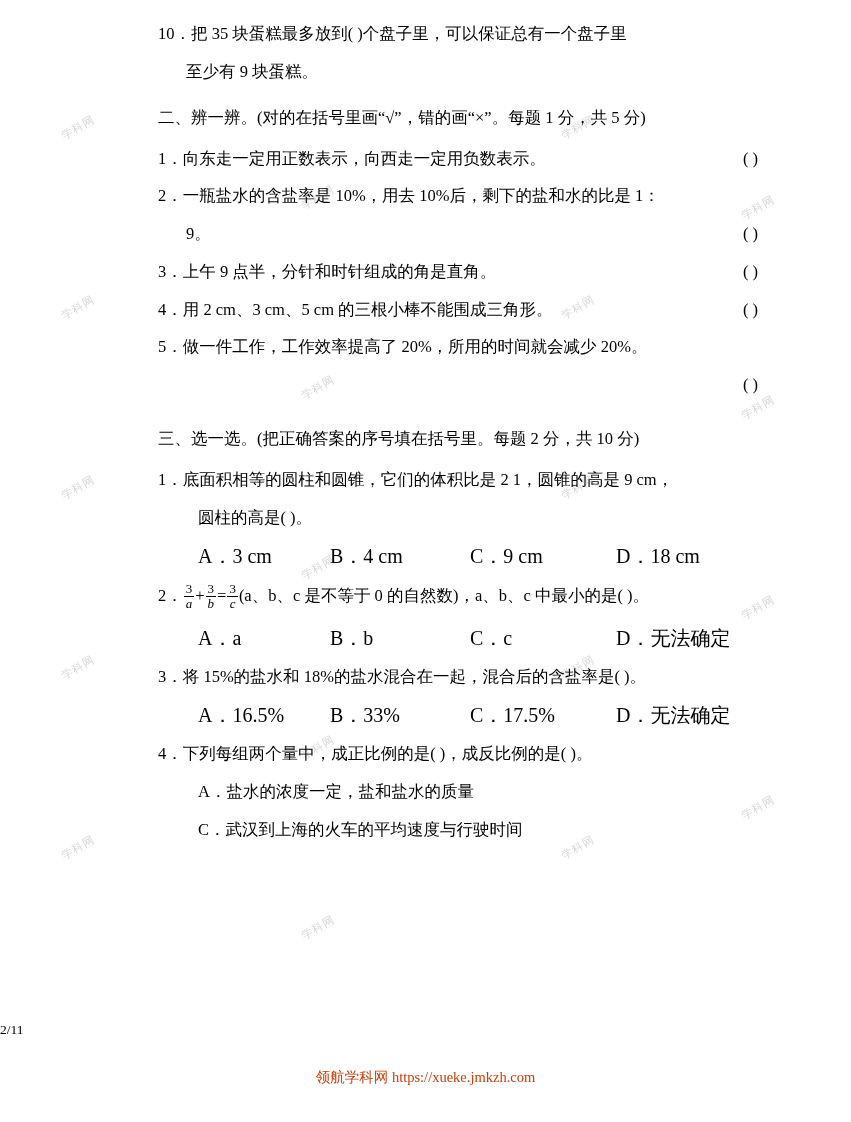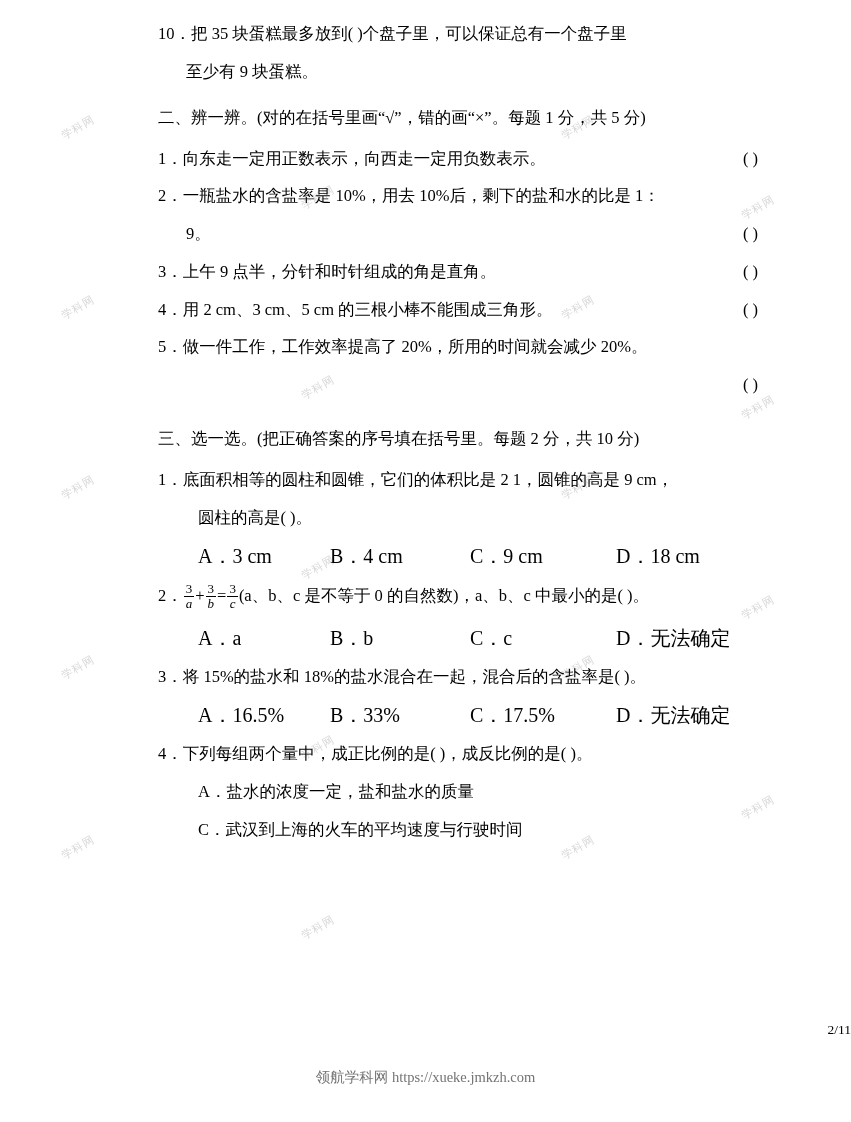--- a/index.html
+++ b/index.html
@@ -71,30 +71,30 @@
     position: relative;
     top: -1px;
     margin: 0 1px;
   }
   .frac .num { display: block; padding: 0 2px; }
   .frac .den { display: block; border-top: 1px solid #000; padding: 0 2px; }
   .pagenum {
     position: absolute;
     left: 0; right: 0;
     top: 1022px;
-    text-align: right;
+    text-align: left;
     font-size: 13.5px;
   }
   .footer {
     position: absolute;
     left: 0; right: 0;
     top: 1068px;
     text-align: center;
     font-size: 14.5px;
-    color: #737373;
+    color: #c2410c;
   }
   .wm {
     position: absolute;
     font-size: 11px;
     color: #d8d8d8;
     letter-spacing: 1px;
     user-select: none;
     pointer-events: none;
     transform: rotate(-30deg);
     font-family: "Liberation Sans", sans-serif;

